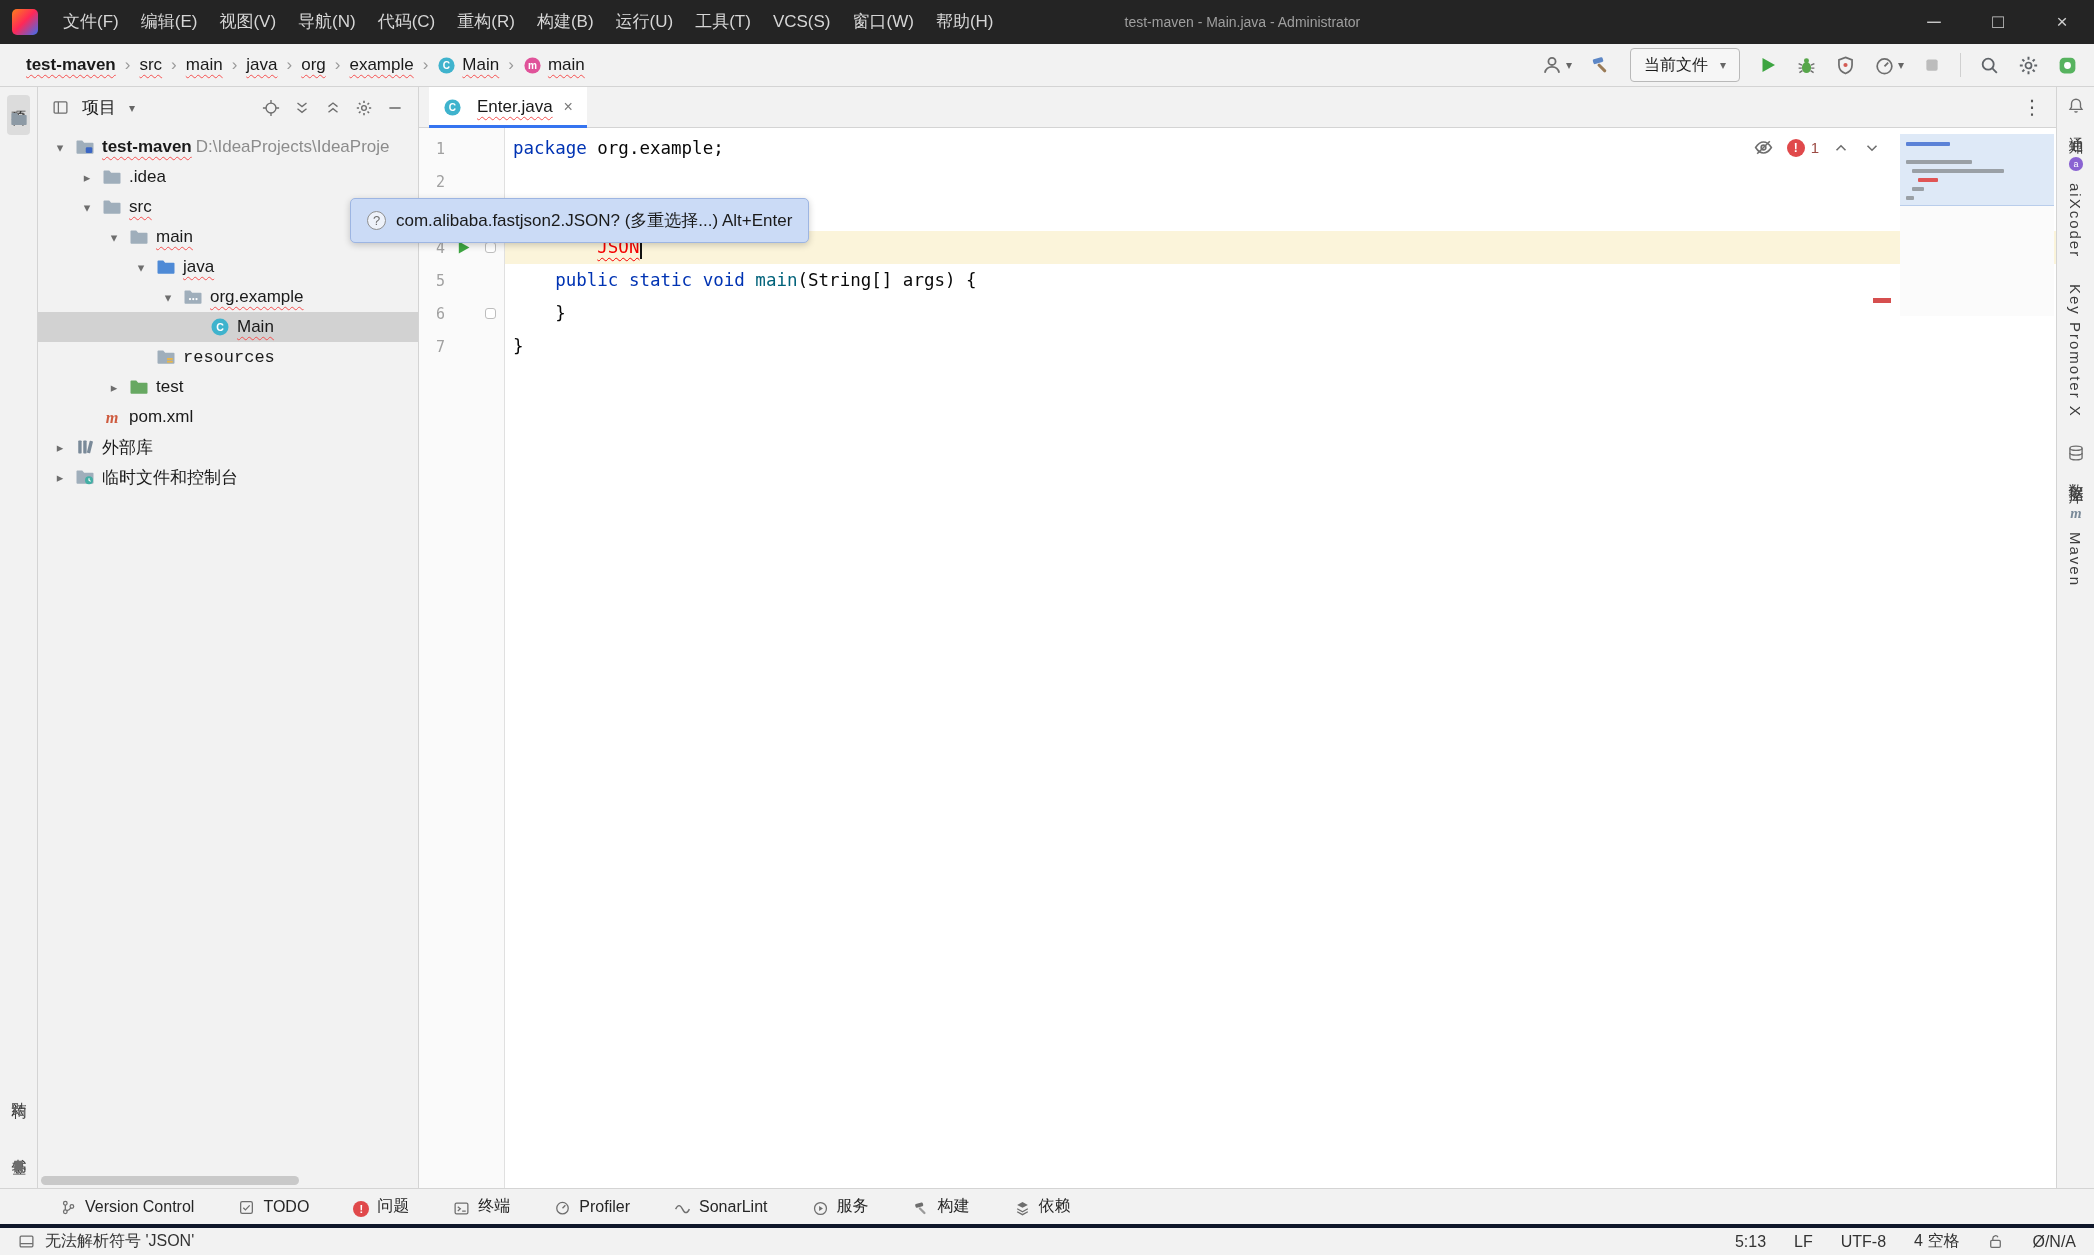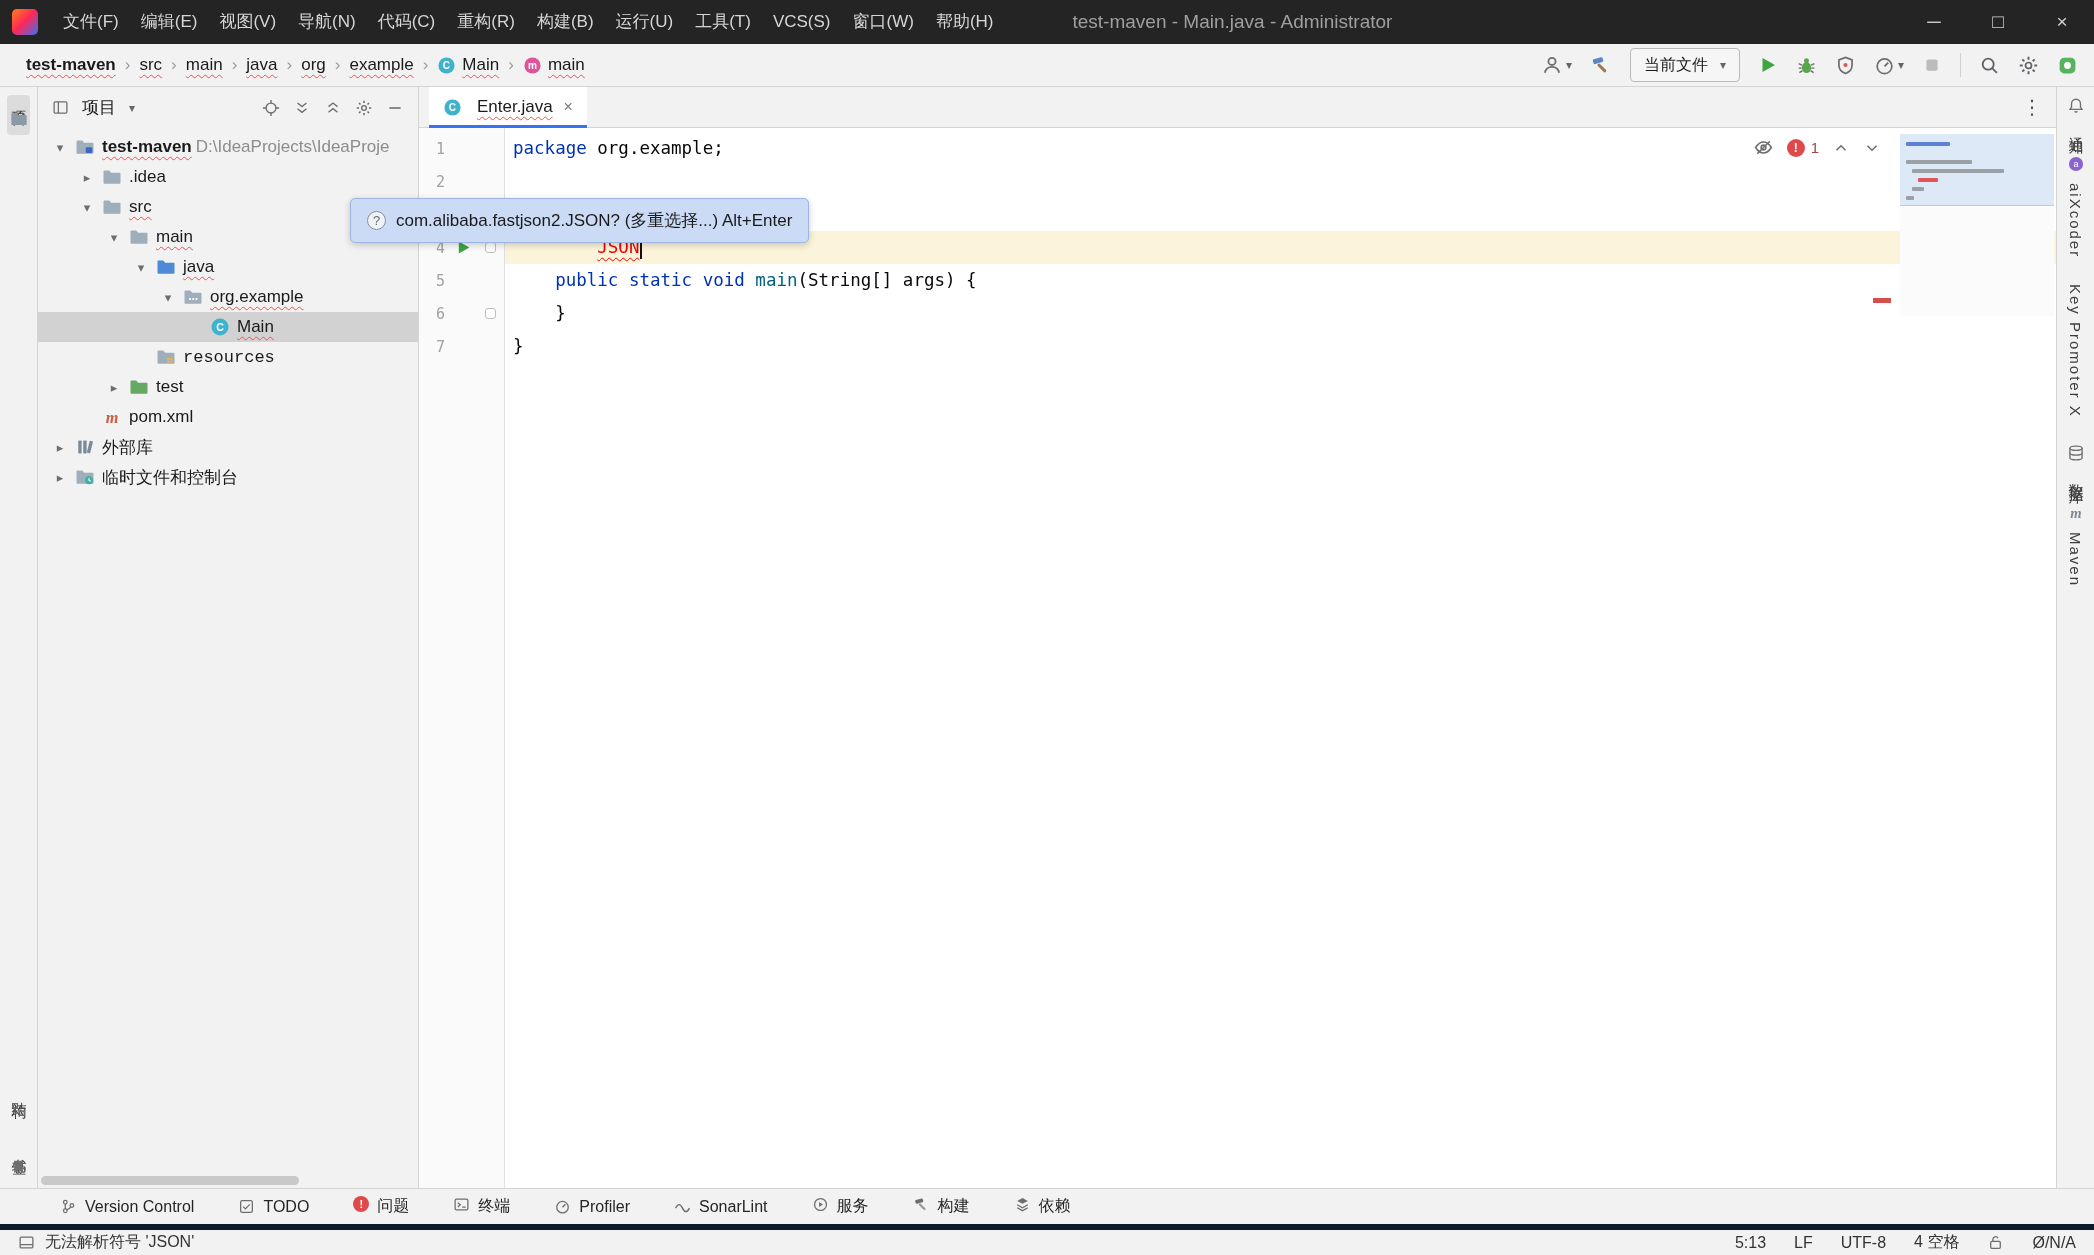--- a/index.html
+++ b/index.html
@@ -3,21 +3,21 @@
 <meta charset="utf-8">
 <style>
 *{box-sizing:border-box;margin:0;padding:0}
 body{margin:0;background:#ddd}
 .app{position:relative;width:2094px;height:1255px;font-family:"Liberation Sans",sans-serif;background:#6d28d9;overflow:hidden;color:#1a1a1a;cursor:default}
 
 .titlebar{height:44px;background:#242424;display:flex;align-items:center;color:#d6d6d6}
 .logo{width:26px;height:26px;margin:0 14px 0 12px;border-radius:5px;background:linear-gradient(135deg,#fc801d 0%,#fe2857 48%,#3a6ff2 100%);flex:none}
 .menu{display:flex;height:100%}
 .menu span{padding:0 11px;line-height:44px;font-size:17px}
-.tb-title{margin-left:68px;font-size:19px;color:#9f9f9f;white-space:nowrap}
+.tb-title{margin-left:120px;font-size:14px;color:#9f9f9f;white-space:nowrap}
 .win{margin-left:auto;display:flex;height:100%}
 .win span{width:64px;text-align:center;line-height:44px;font-size:19px;color:#cfcfcf}
 
 .navbar{height:43px;display:flex;align-items:center;padding:0 16px 0 26px;background:#f2f2f2;border-bottom:1px solid #d4d4d4}
 .crumb{font-size:17px;white-space:nowrap}
 .b{font-weight:bold}
 .sep{color:#9a9a9a;margin:0 9px;font-size:17px}
 .sq{text-decoration-line:underline;text-decoration-style:wavy;text-decoration-color:#f55050;text-decoration-thickness:1px;text-underline-offset:4px}
 .cic{display:inline-flex;vertical-align:middle;margin-right:6px}
 .tools{margin-left:auto;display:flex;align-items:center;gap:18px}
@@ -72,24 +72,24 @@
 .icount{color:#9c4a43;font-size:15px;margin-left:-7px}
 .minimap{position:absolute;top:6px;right:2px;width:154px;height:182px;background:#fbfbfb}
 .mm-view{position:absolute;top:0;left:0;right:0;height:72px;background:rgba(170,200,240,.35);border-bottom:1px solid #b9cdeb}
 .mm-bar{position:absolute;height:4px;border-radius:1px}
 .smark{position:absolute;top:170px;right:165px;width:18px;height:5px;background:#d64f4f}
 
 .tooltip{position:absolute;left:350px;top:198px;height:45px;display:flex;align-items:center;gap:10px;padding:0 16px;background:#cbdbf6;border:1px solid #9db5e2;border-radius:5px;font-size:17px;box-shadow:0 2px 7px rgba(0,0,0,.2);z-index:5;white-space:nowrap}
 .qicon{width:19px;height:19px;border-radius:50%;border:1px solid #8f8f8f;color:#6e6e6e;font-size:13px;display:flex;align-items:center;justify-content:center;background:#eef2fa;flex:none}
 
 .bbar{height:36px;border-top:1px solid #d4d4d4;display:flex;align-items:center;gap:44px;padding-left:60px;font-size:16px;background:#f2f2f2}
-.bitem{display:flex;align-items:flex-start;gap:8px;color:#262626;white-space:nowrap}
+.bitem{display:flex;align-items:flex-end;gap:8px;color:#262626;white-space:nowrap}
 .bic{display:inline-flex;color:#6e6e6e}
 .pbadge{width:16px;height:16px;border-radius:50%;background:#e0494b;color:#fff;font-size:11px;font-weight:bold;display:flex;align-items:center;justify-content:center}
-.sbar{height:31px;border-top:6px solid #0f172a;display:flex;align-items:center;padding:0 18px;font-size:16px;background:#f2f2f2;color:#333}
+.sbar{height:31px;border-top:4px solid #0f172a;display:flex;align-items:center;padding:0 18px;font-size:16px;background:#f2f2f2;color:#333}
 .smsg{margin-left:10px}
 .sright{margin-left:auto;display:flex;align-items:center;gap:28px;white-space:nowrap}
 </style>
 </head>
 <body>
 
 <div class="app">
 
   <div class="titlebar">
     <span class="logo"></span>

